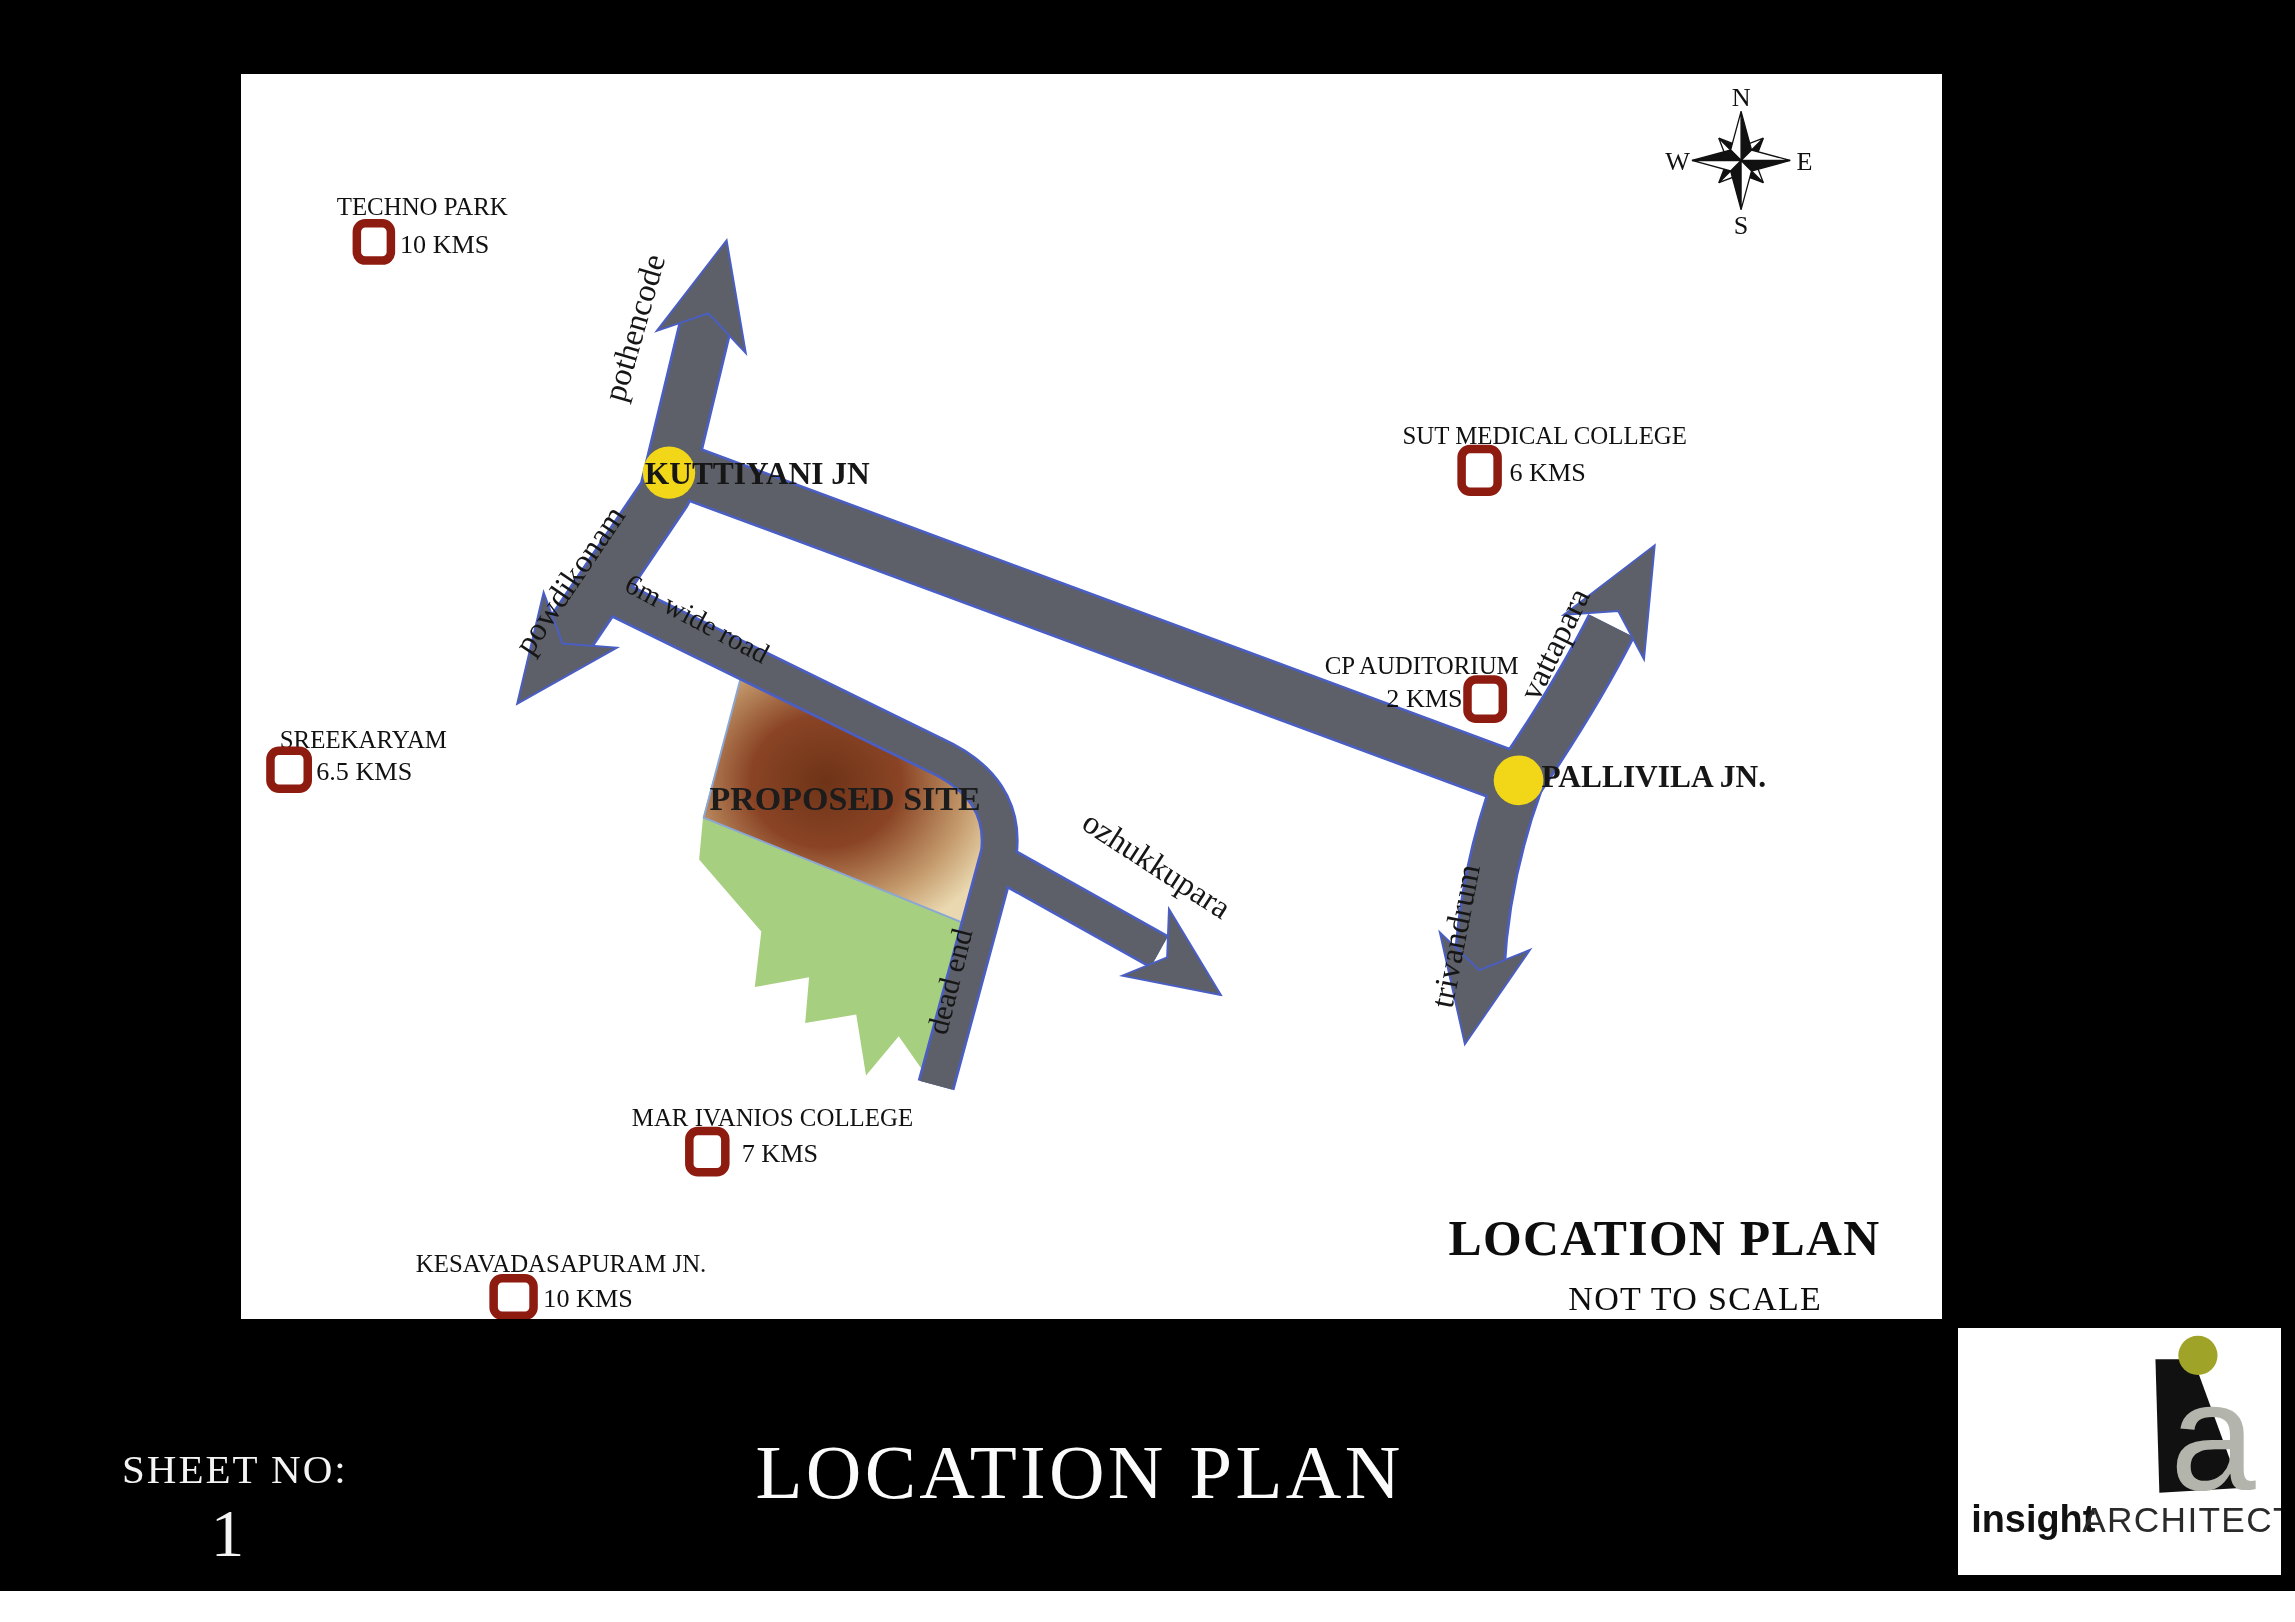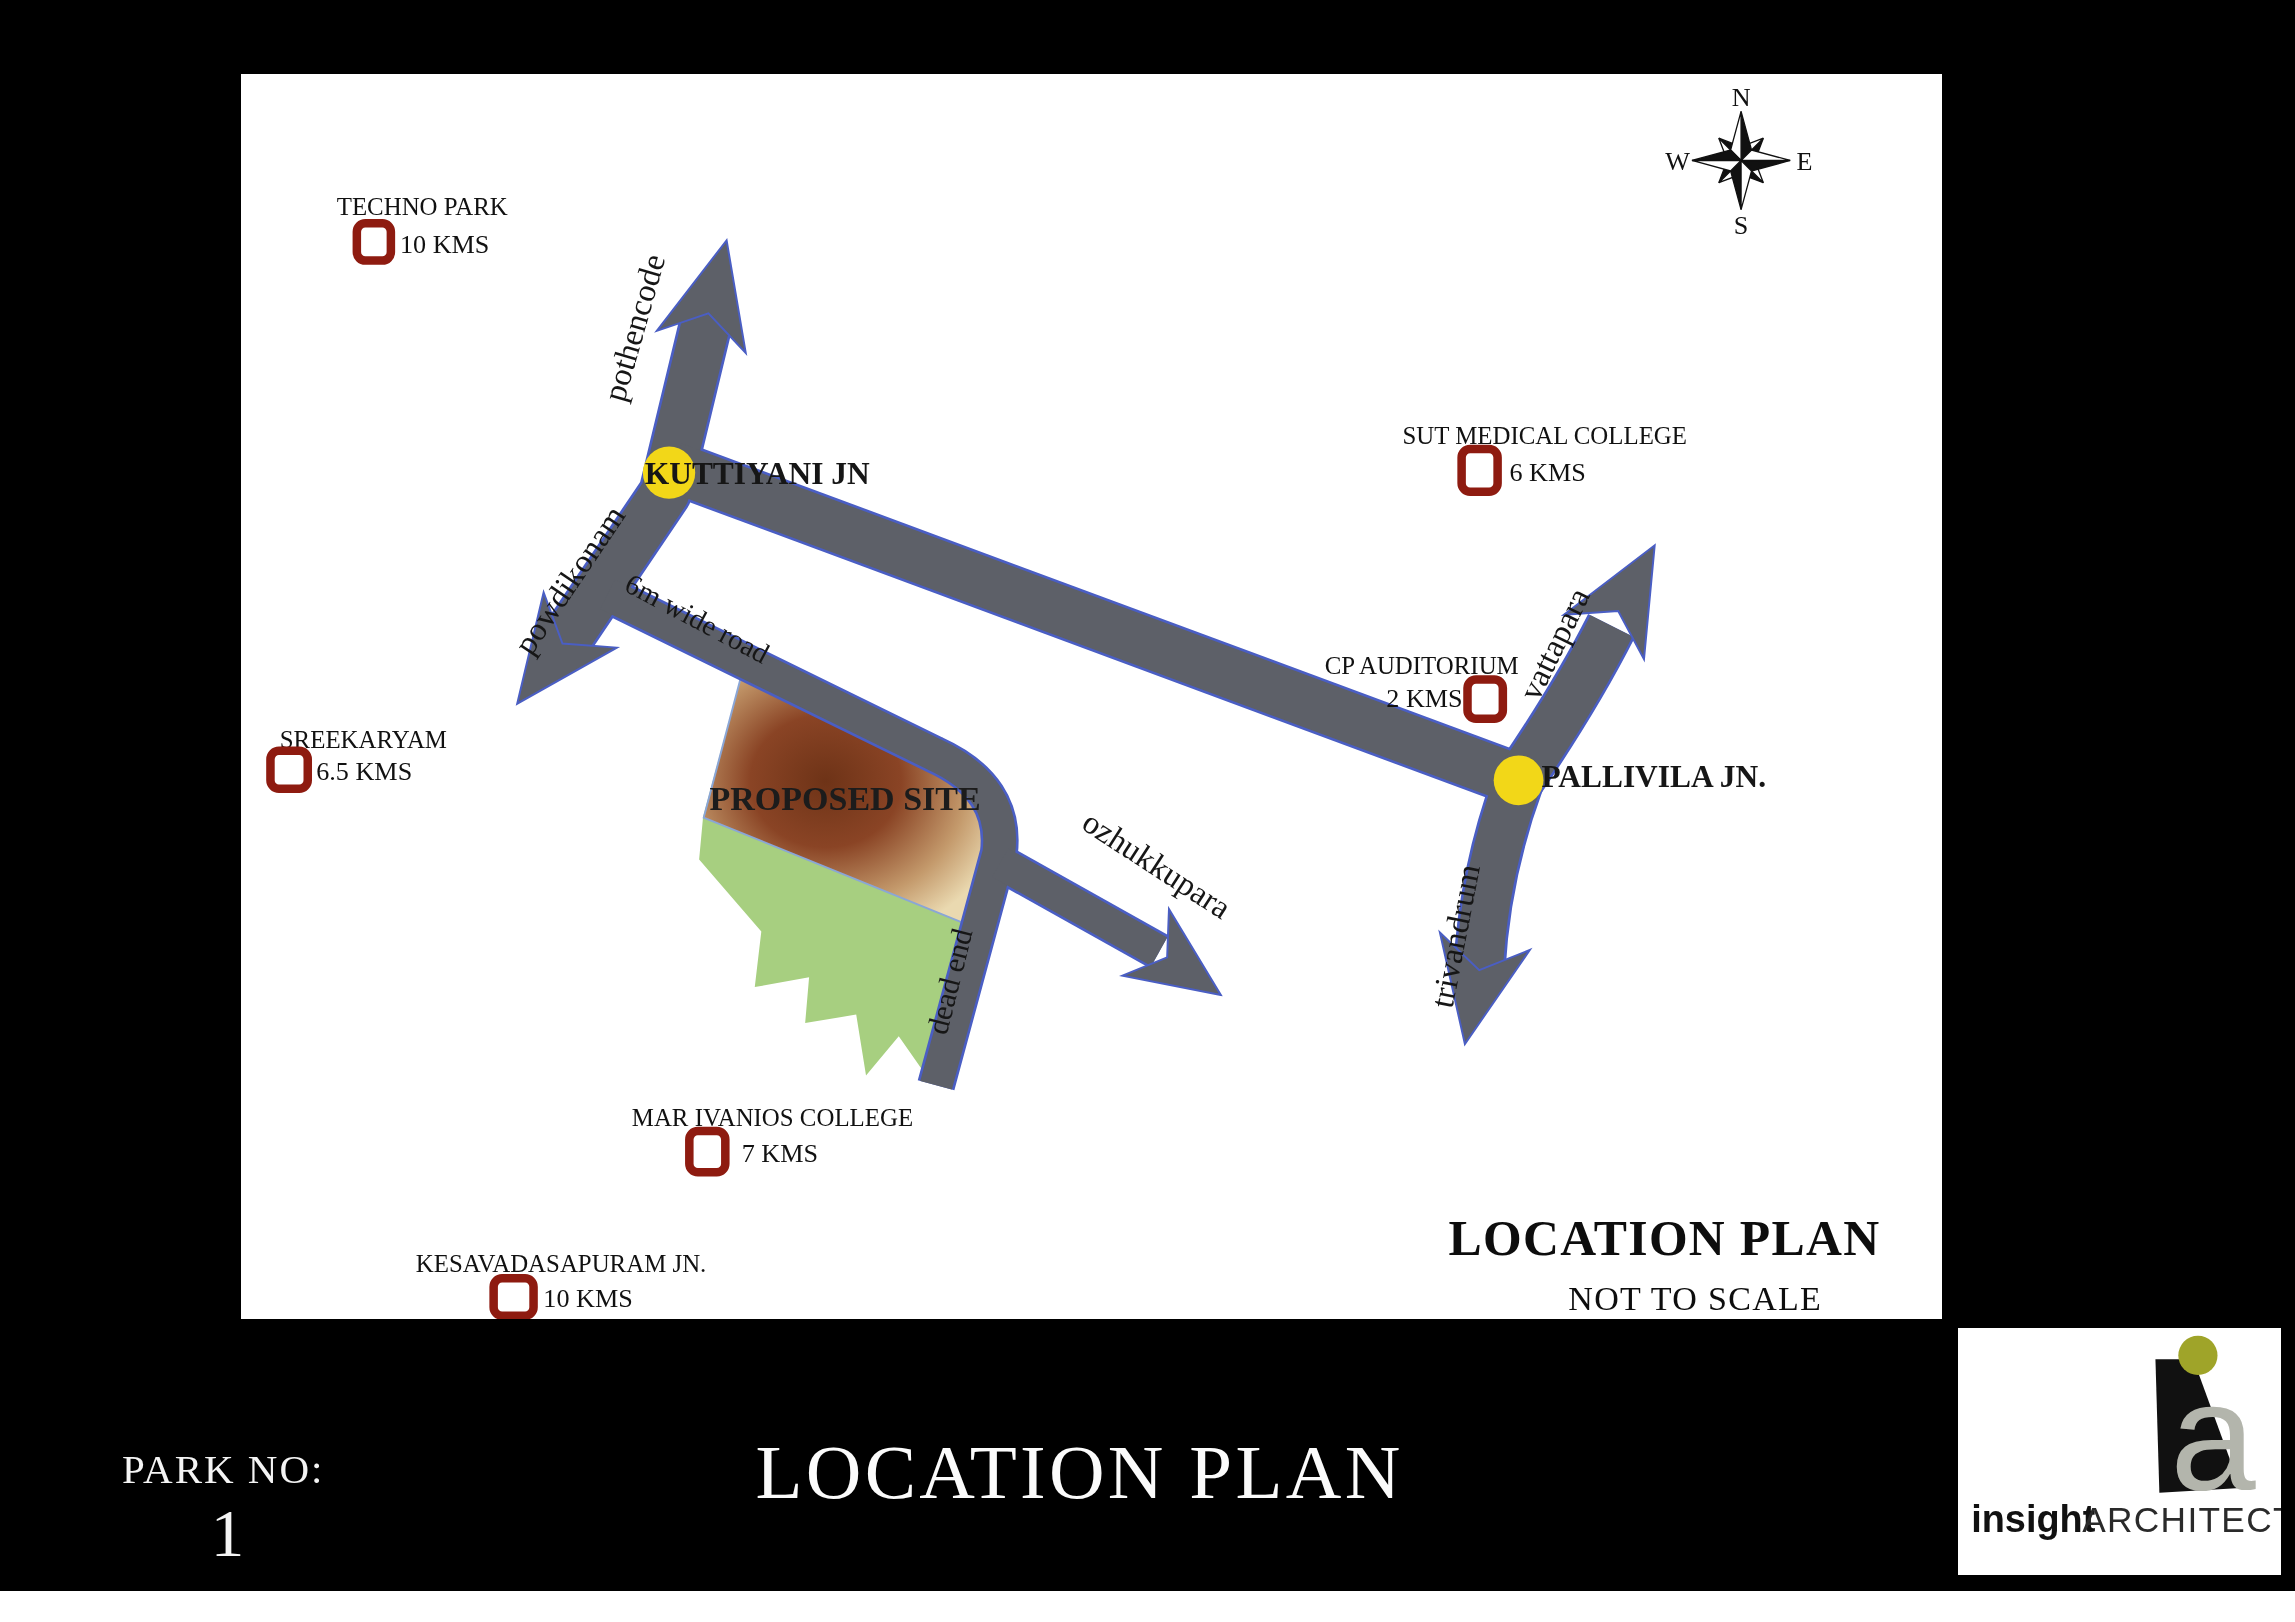--- a/index.html
+++ b/index.html
@@ -148,21 +148,21 @@
           <text x="0" y="112">S</text>
           <text x="-97" y="14">W</text>
         </g>
       </g>
 
       <text x="2175" y="1804" text-anchor="middle" font-size="76" font-weight="bold" fill="#0d0d0d" letter-spacing="2">LOCATION PLAN</text>
       <text x="2222" y="1888" text-anchor="middle" font-size="52" fill="#0d0d0d" letter-spacing="2">NOT TO SCALE</text>
     </svg>
   </div>
 
-  <div class="sheet-label">PARK NO:</div>
+  <div class="sheet-label">SHEET NO:</div>
   <div class="sheet-number">1</div>
   <div class="sheet-title">LOCATION PLAN</div>
 
   <div class="logo-box">
     <svg width="323" height="247" viewBox="0 0 494 378">
       <polygon points="302,48 360,48 432,245 308,252" fill="#111"></polygon>
       <circle cx="367" cy="42" r="30" fill="#9fa429"></circle>
       <text x="390" y="248" text-anchor="middle" font-size="235" fill="#b3b5ac" font-family="Liberation Sans, sans-serif">a</text>
       <text x="20" y="312" font-size="58" font-weight="bold" fill="#111" font-family="Liberation Sans, sans-serif">insight</text>
       <text x="190" y="312" font-size="54" fill="#2a2a2a" letter-spacing="2" font-family="Liberation Sans, sans-serif">ARCHITECTS</text>

